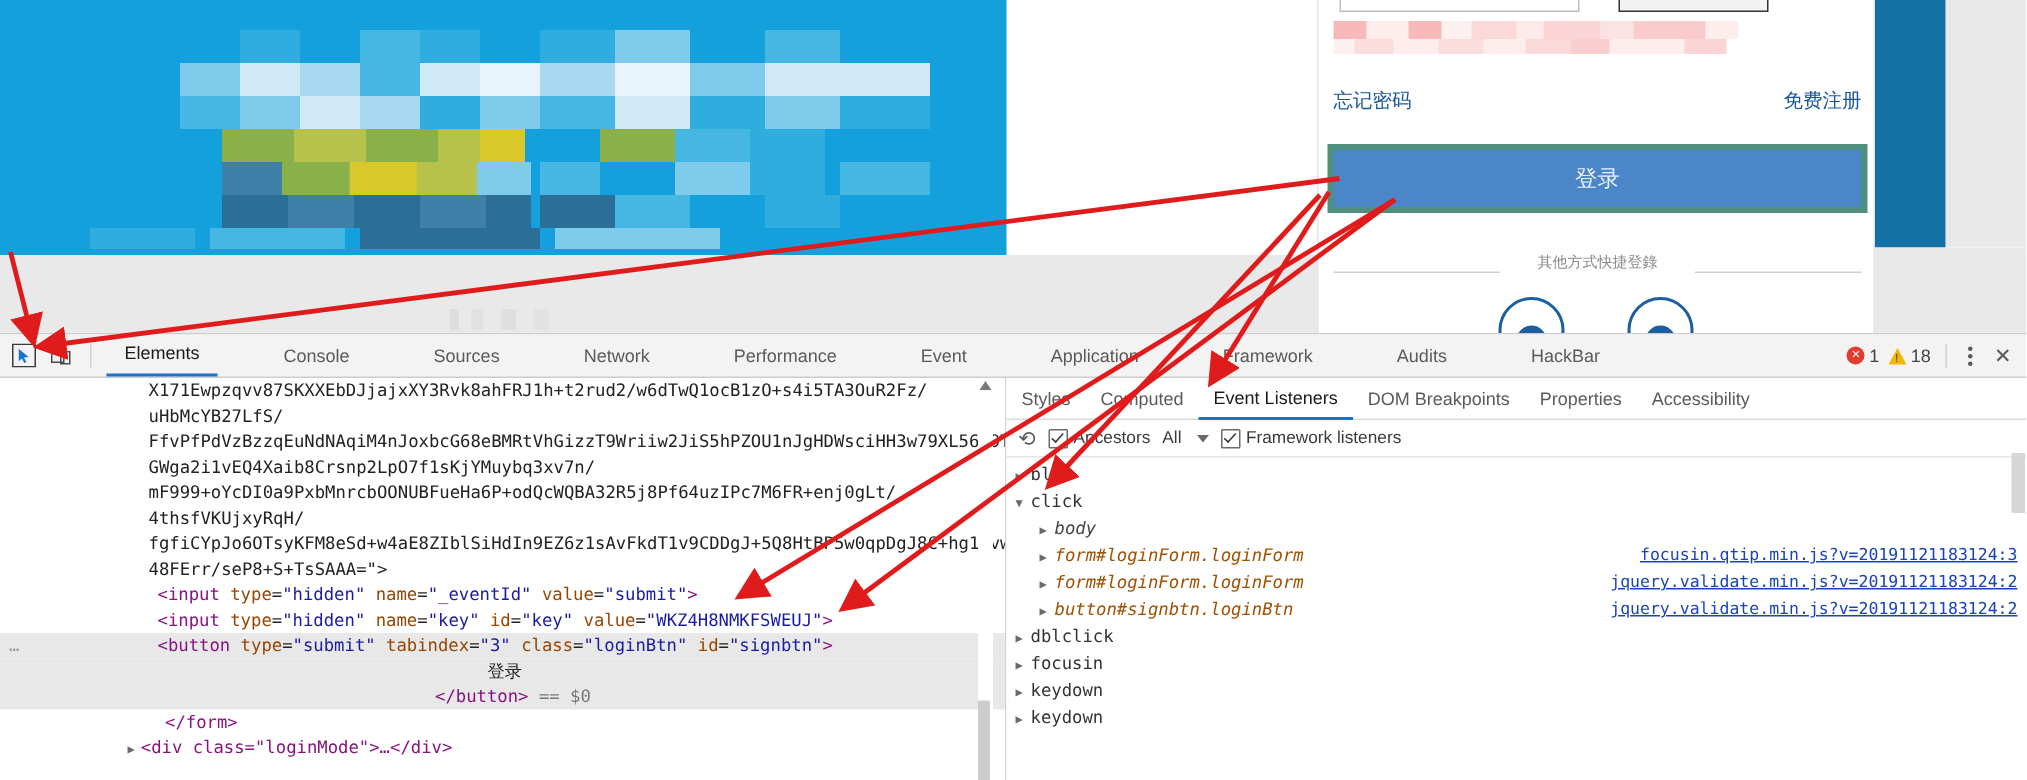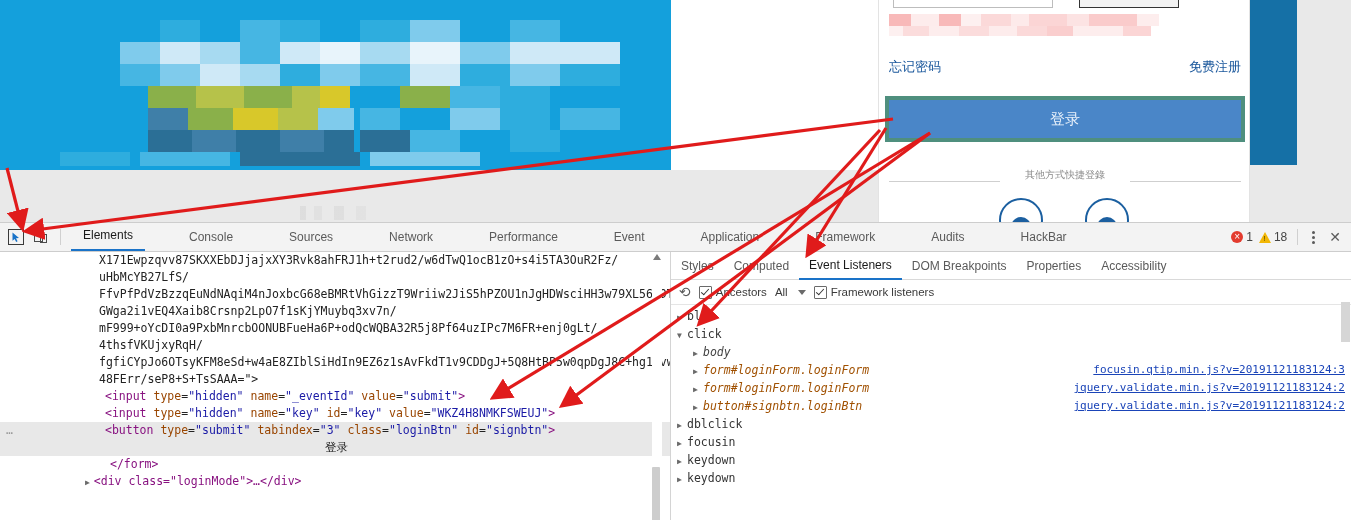--- a/index.html
+++ b/index.html
@@ -301,20 +301,21 @@
           <div class="code-line b64">FfvPfPdVzBzzqEuNdNAqiM4nJoxbcG68eBMRtVhGizzT9Wriiw2JiS5hPZOU1nJgHDWsciHH3w79XL56j9TX</div>
           <div class="code-line b64">GWga2i1vEQ4Xaib8Crsnp2LpO7f1sKjYMuybq3xv7n/</div>
           <div class="code-line b64">mF999+oYcDI0a9PxbMnrcbOONUBFueHa6P+odQcWQBA32R5j8Pf64uzIPc7M6FR+enj0gLt/</div>
           <div class="code-line b64">4thsfVKUjxyRqH/</div>
           <div class="code-line b64">fgfiCYpJo6OTsyKFM8eSd+w4aE8ZIblSiHdIn9EZ6z1sAvFkdT1v9CDDgJ+5Q8HtBP5w0qpDgJ8C+hg1Svw+</div>
           <div class="code-line b64">48FErr/seP8+S+TsSAAA="&gt;</div>
           <div class="code-line tagline"><span class="tg">&lt;input</span> <span class="at">type</span>=<span class="av">"hidden"</span> <span class="at">name</span>=<span class="av">"_eventId"</span> <span class="at">value</span>=<span class="av">"submit"</span><span class="tg">&gt;</span></div>
           <div class="code-line tagline"><span class="tg">&lt;input</span> <span class="at">type</span>=<span class="av">"hidden"</span> <span class="at">name</span>=<span class="av">"key"</span> <span class="at">id</span>=<span class="av">"key"</span> <span class="at">value</span>=<span class="av">"WKZ4H8NMKFSWEUJ"</span><span class="tg">&gt;</span></div>
           <div class="code-line tagline sel-row"><span class="ellipsis">…</span><span class="tg">&lt;button</span> <span class="at">type</span>=<span class="av">"submit"</span> <span class="at">tabindex</span>=<span class="av">"3"</span> <span class="at">class</span>=<span class="av">"loginBtn"</span> <span class="at">id</span>=<span class="av">"signbtn"</span><span class="tg">&gt;</span></div>
           <div class="code-line sel-row" style="padding-left: 325px;">登录</div>
+          <div class="code-line sel-row" style="padding-left: 290px;"><span class="tg">&lt;/button&gt;</span> <span class="dollar">== $0</span></div>
           <div class="code-line" style="padding-left: 110px;"><span class="tg">&lt;/form&gt;</span></div>
           <div class="code-line" style="padding-left: 85px;"><span class="arrow" style="color:#6a6a6a;font-size:8px;margin-right:4px;">▶</span><span class="tg">&lt;div class="loginMode"&gt;…&lt;/div&gt;</span></div>
         </div>
       <div id="dom-scroll">
         <div class="up"></div>
         <div class="track"></div>
         <div class="thumb"></div>
       </div>
     </div>
 

